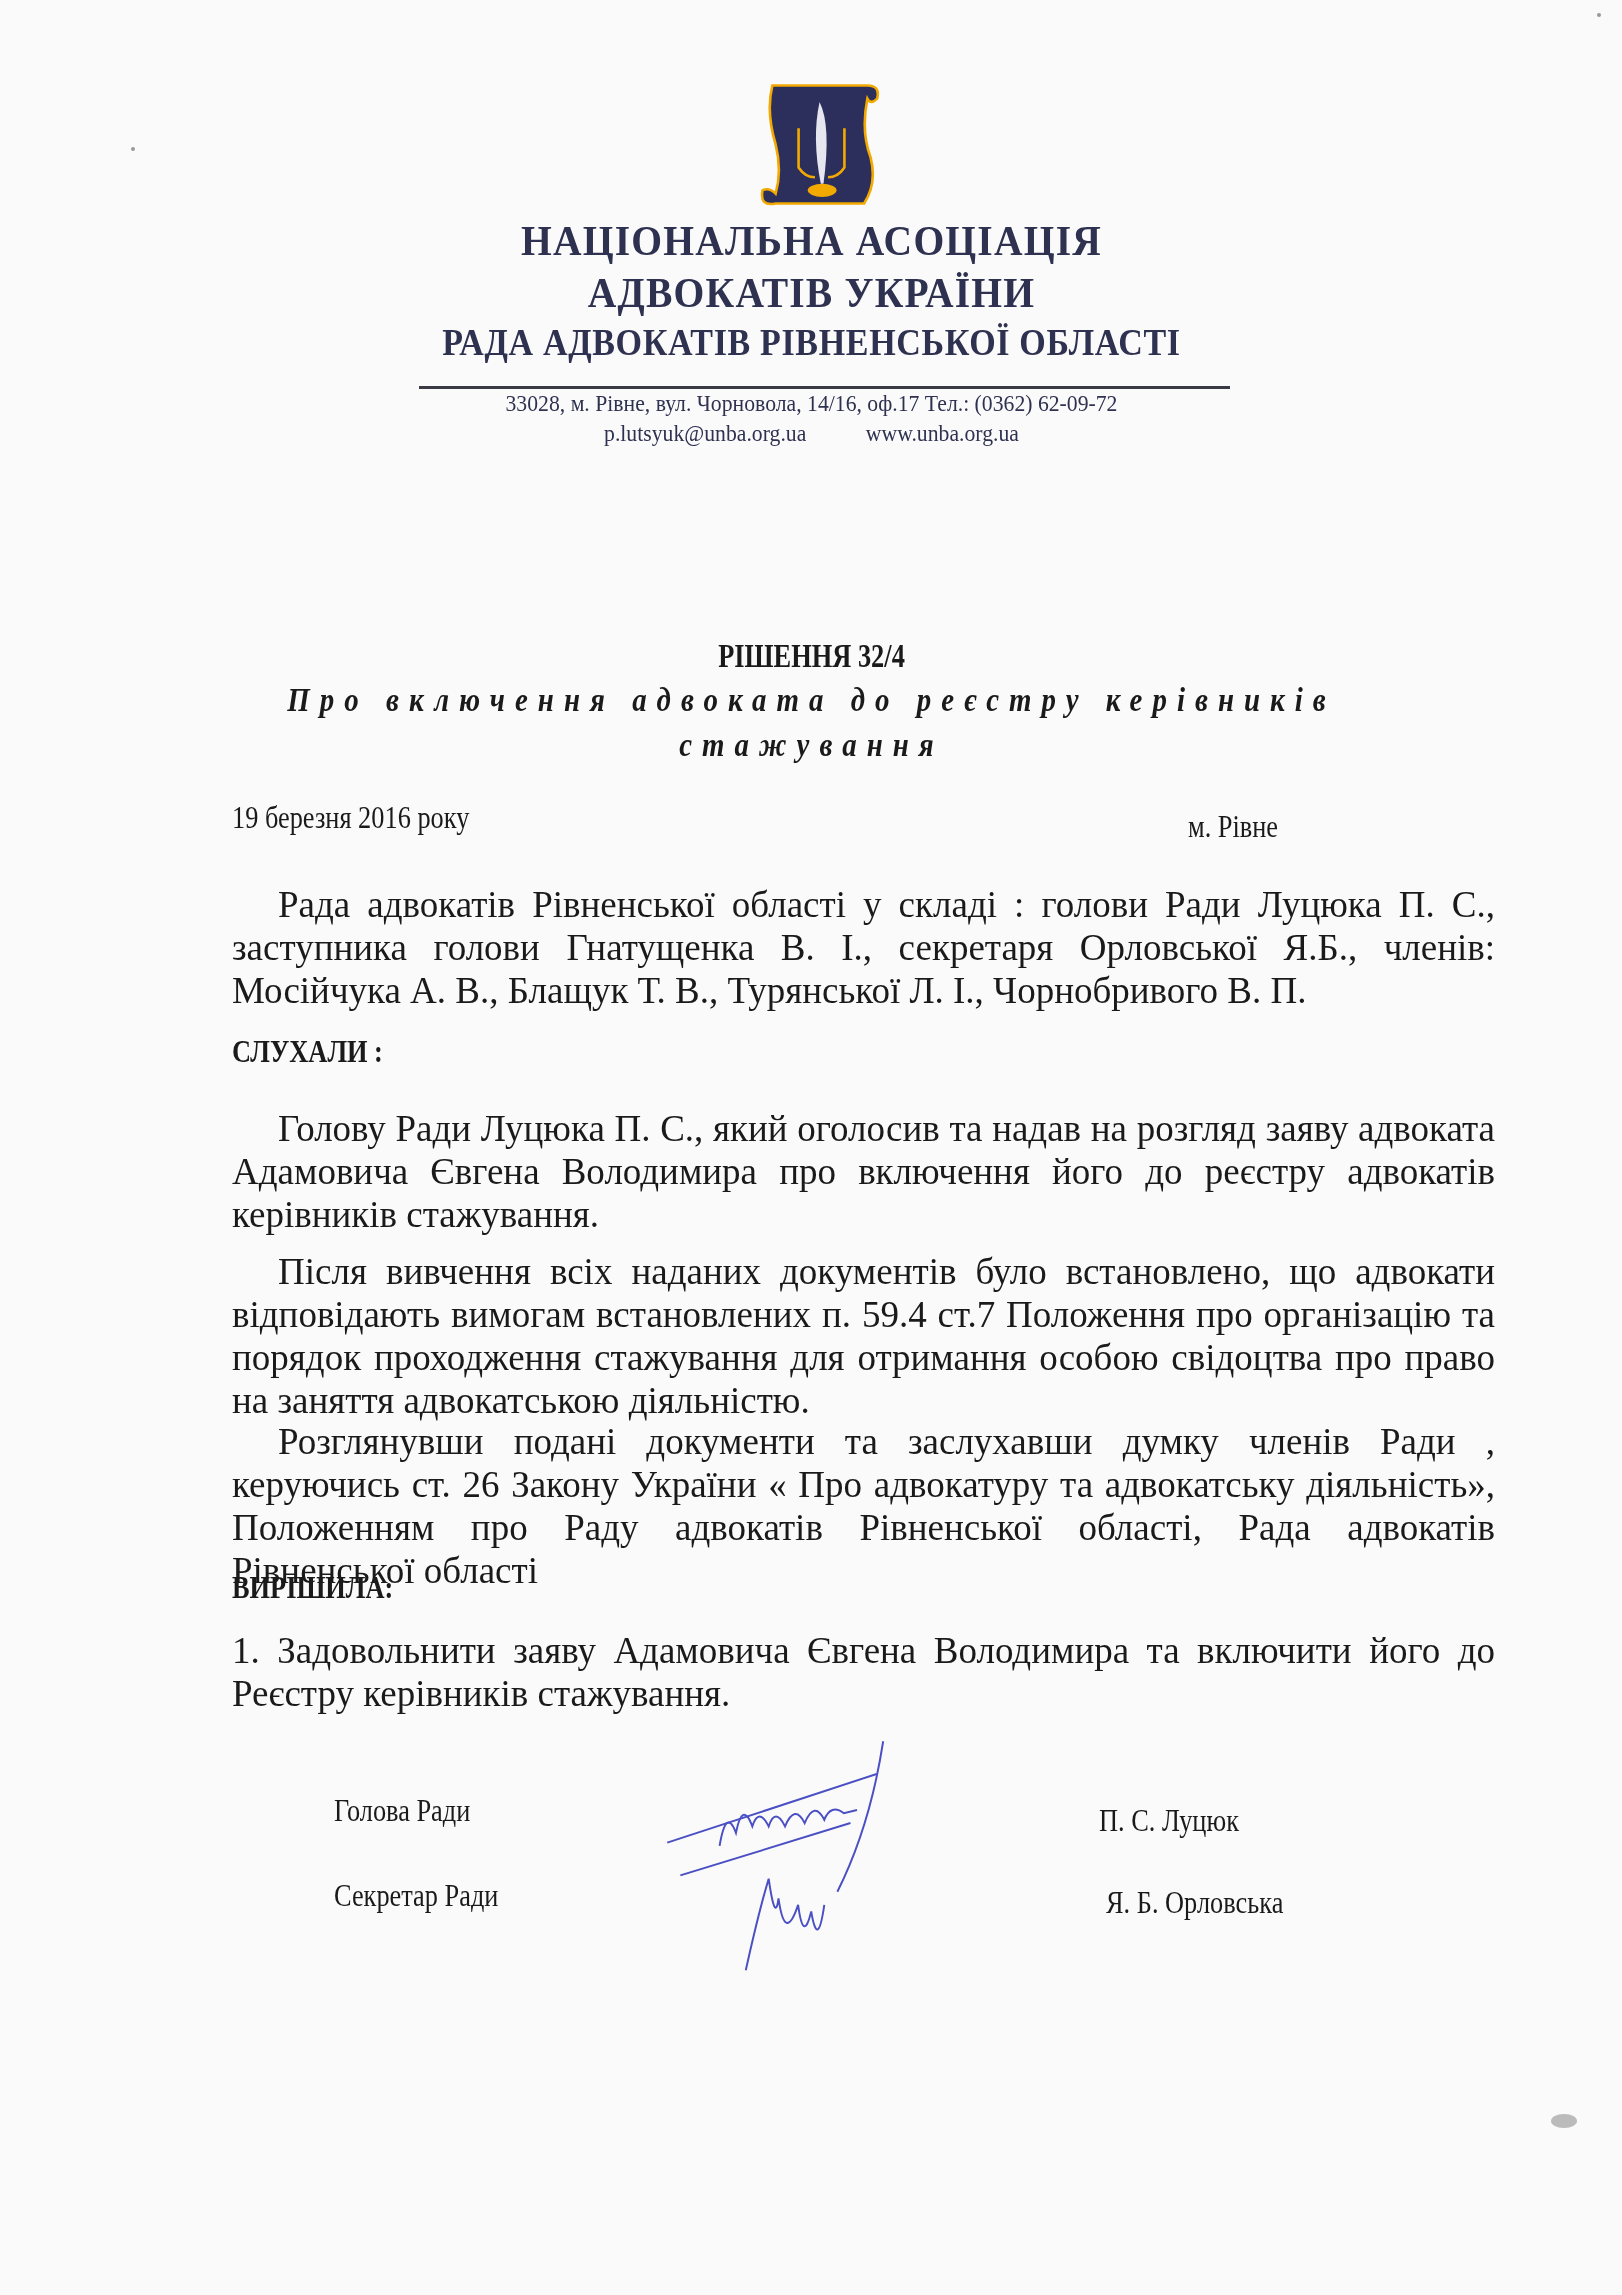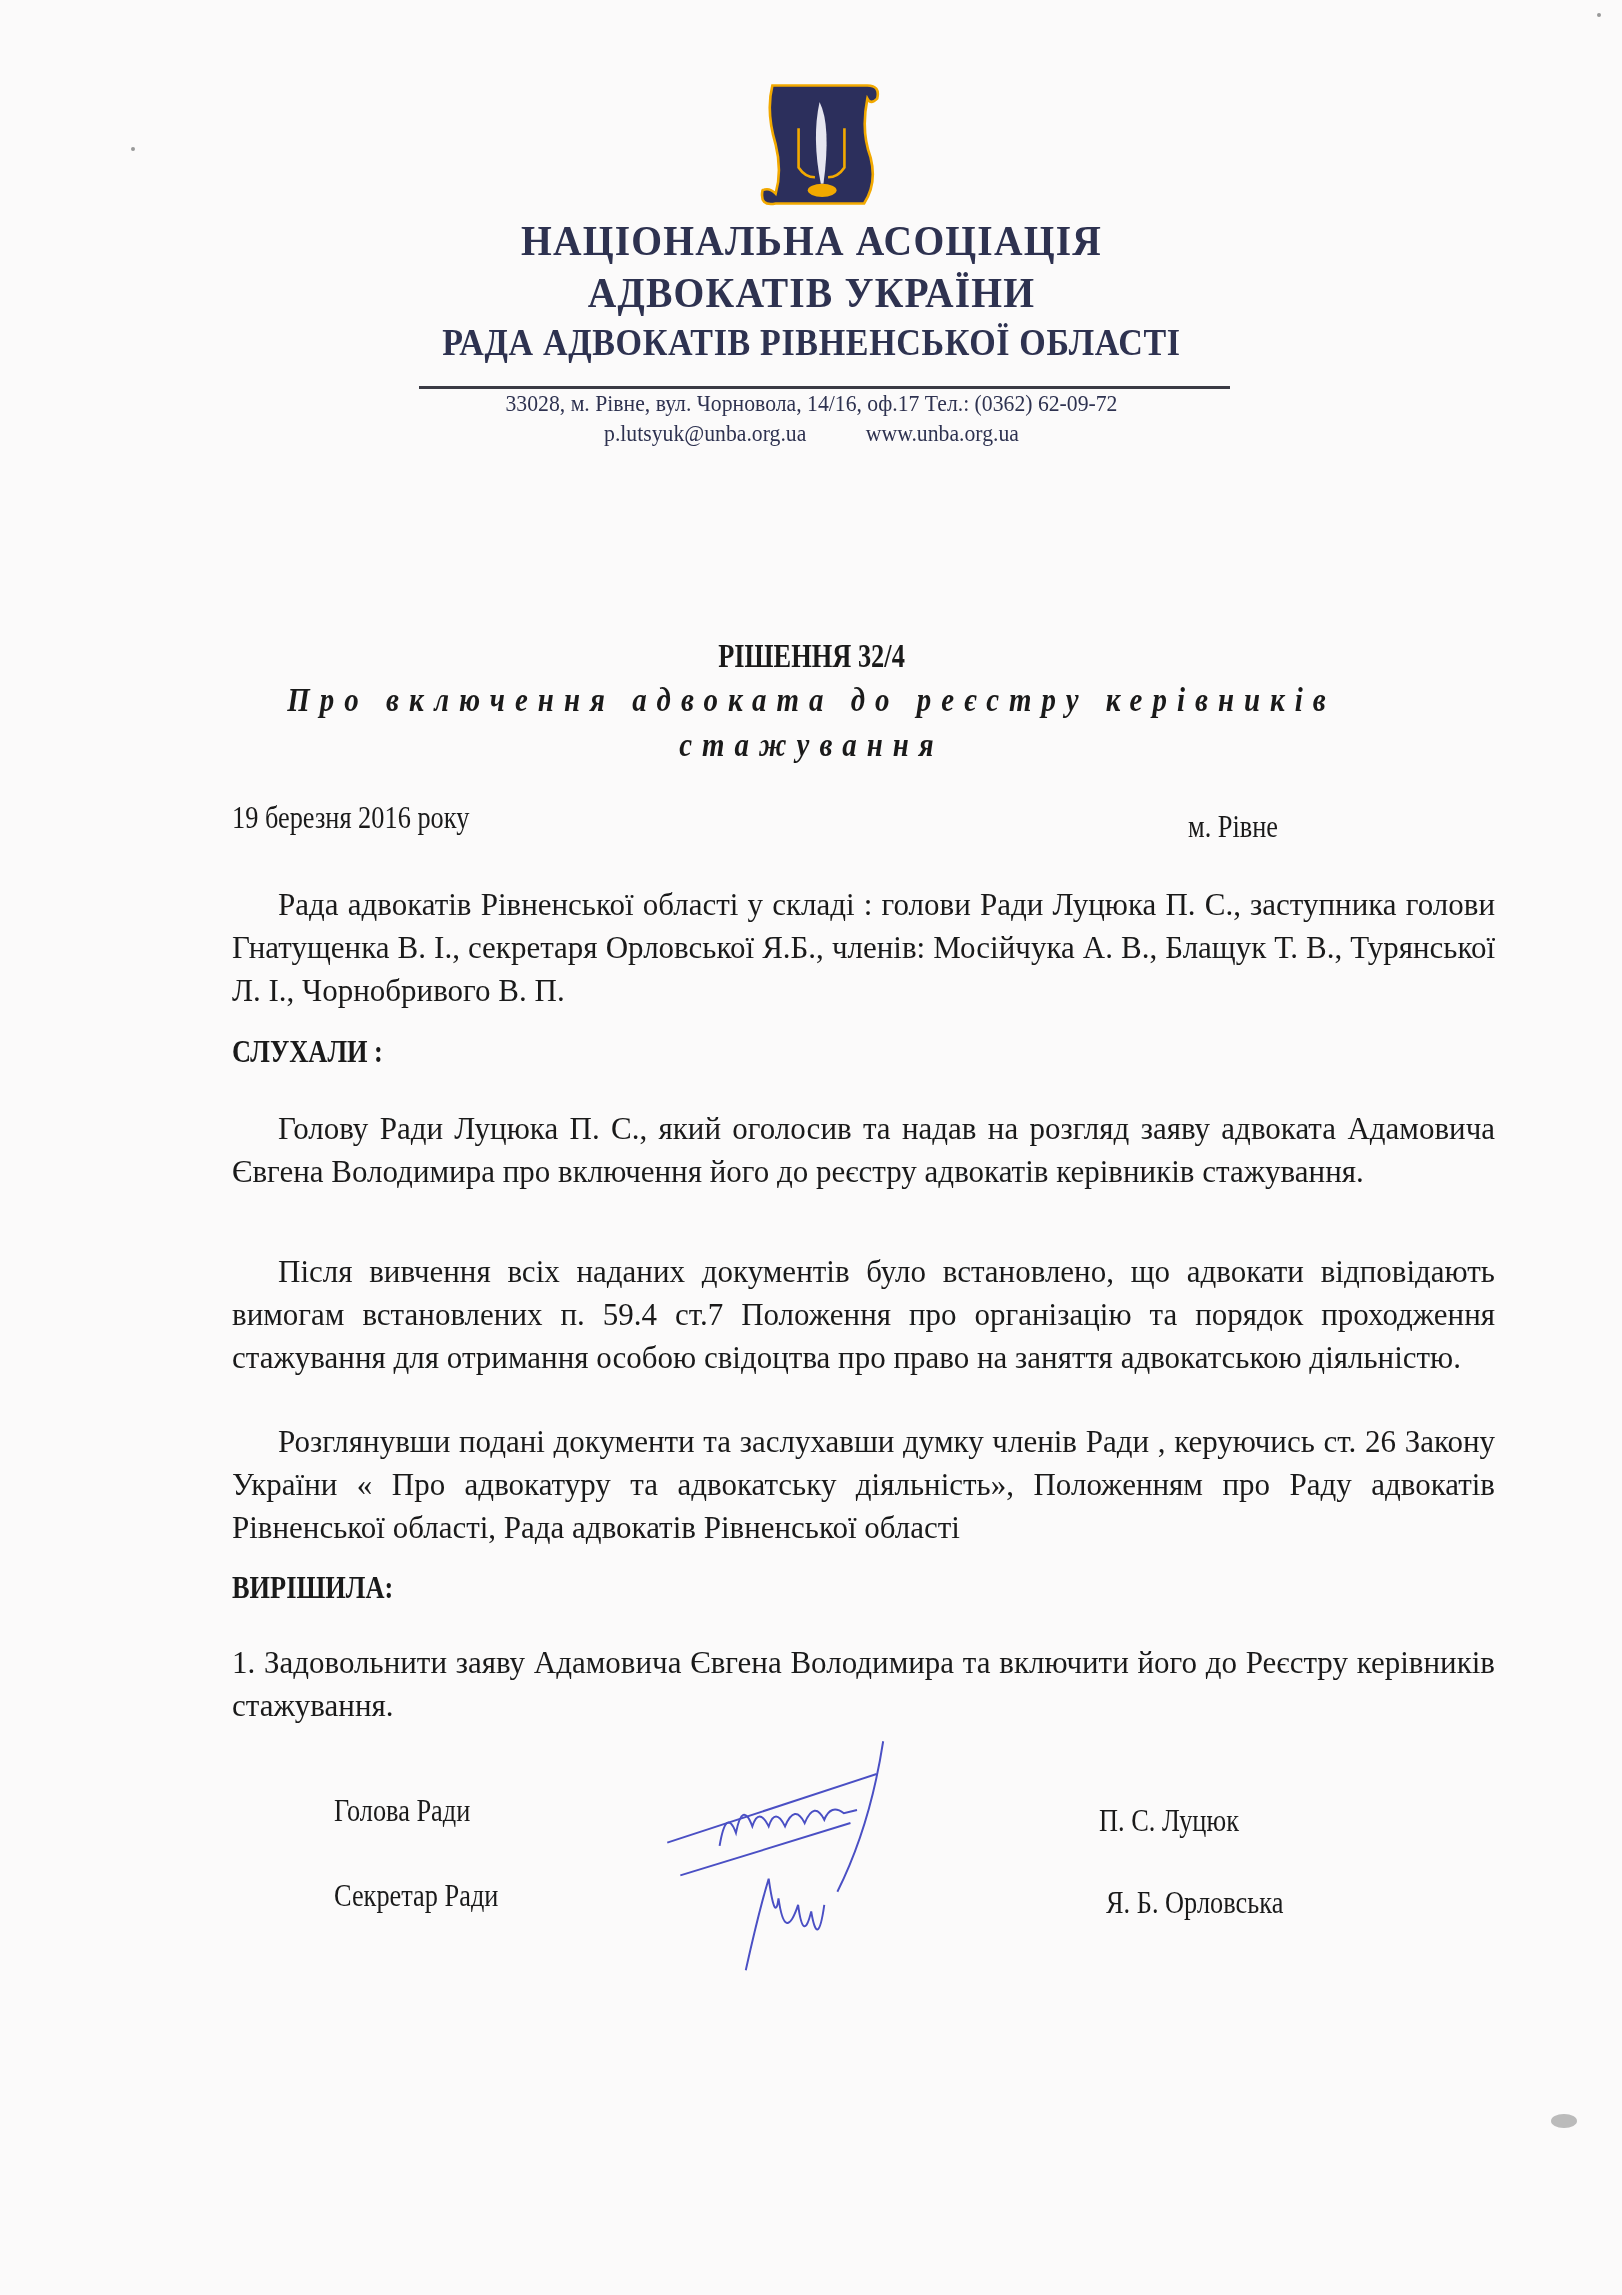--- a/index.html
+++ b/index.html
@@ -16,31 +16,31 @@
   .addr { left:0; width:1623px; text-align:center; color:#2e3250; top:390px; font-size:23.6px; transform:scaleX(0.92); }
   .contacts { left:0; width:1623px; top:420px; font-size:23.6px; color:#2e3250; text-align:center; transform:scaleX(0.92); }
   .contacts span { margin:0 29.4px; }
   .dec-title { top:638px; left:0; width:1623px; text-align:center; font-weight:bold; font-size:33px; transform:scaleX(0.8); }
   .dec-sub { left:0; width:1623px; text-align:center; font-weight:bold; font-style:italic; font-size:34px;
              letter-spacing:11.8px; transform:scaleX(0.85); }
   .sub1 { top:681px; }
   .sub2 { top:726px; }
   .date { left:232px; top:800px; font-size:31px; transform-origin:left; transform:scaleX(0.85); }
   .city { left:1188px; top:809px; font-size:31px; transform-origin:left; transform:scaleX(0.85); }
-  .para { left:232px; width:1263px; font-size:31px; line-height:43px; text-align:justify; }
+  .para { left:232px; width:1263px; font-size:37px; line-height:43px; text-align:justify; }
   .para p { margin:0; text-indent:46px; }
   .p1 { top:883px; }
   .heading { left:232px; font-weight:bold; font-size:31px; transform-origin:left; transform:scaleX(0.85); }
   .h-sluh { top:1034px; }
   .p2 { top:1107px; }
   .p3 { top:1250px; }
   .p4 { top:1420px; }
   .h-vyr { top:1570px; }
   .p5 { top:1629px; }
-  .p5 p { text-indent:0;margin-top:12px; }
+  .p5 p { text-indent:0; }
   .sig-label { font-size:31px; transform-origin:left; transform:scaleX(0.85); }
   .sig1l { left:334px; top:1793px; }
   .sig2l { left:334px; top:1878px; }
   .sig1n { left:1099px; top:1803px; }
   .sig2n { left:1106px; top:1885px; }
   .signatures { left:628px; top:1728px; width:458px; height:249px; }
   .speck { background:#999; border-radius:50%; }
 </style>
 </head>
 <body>

